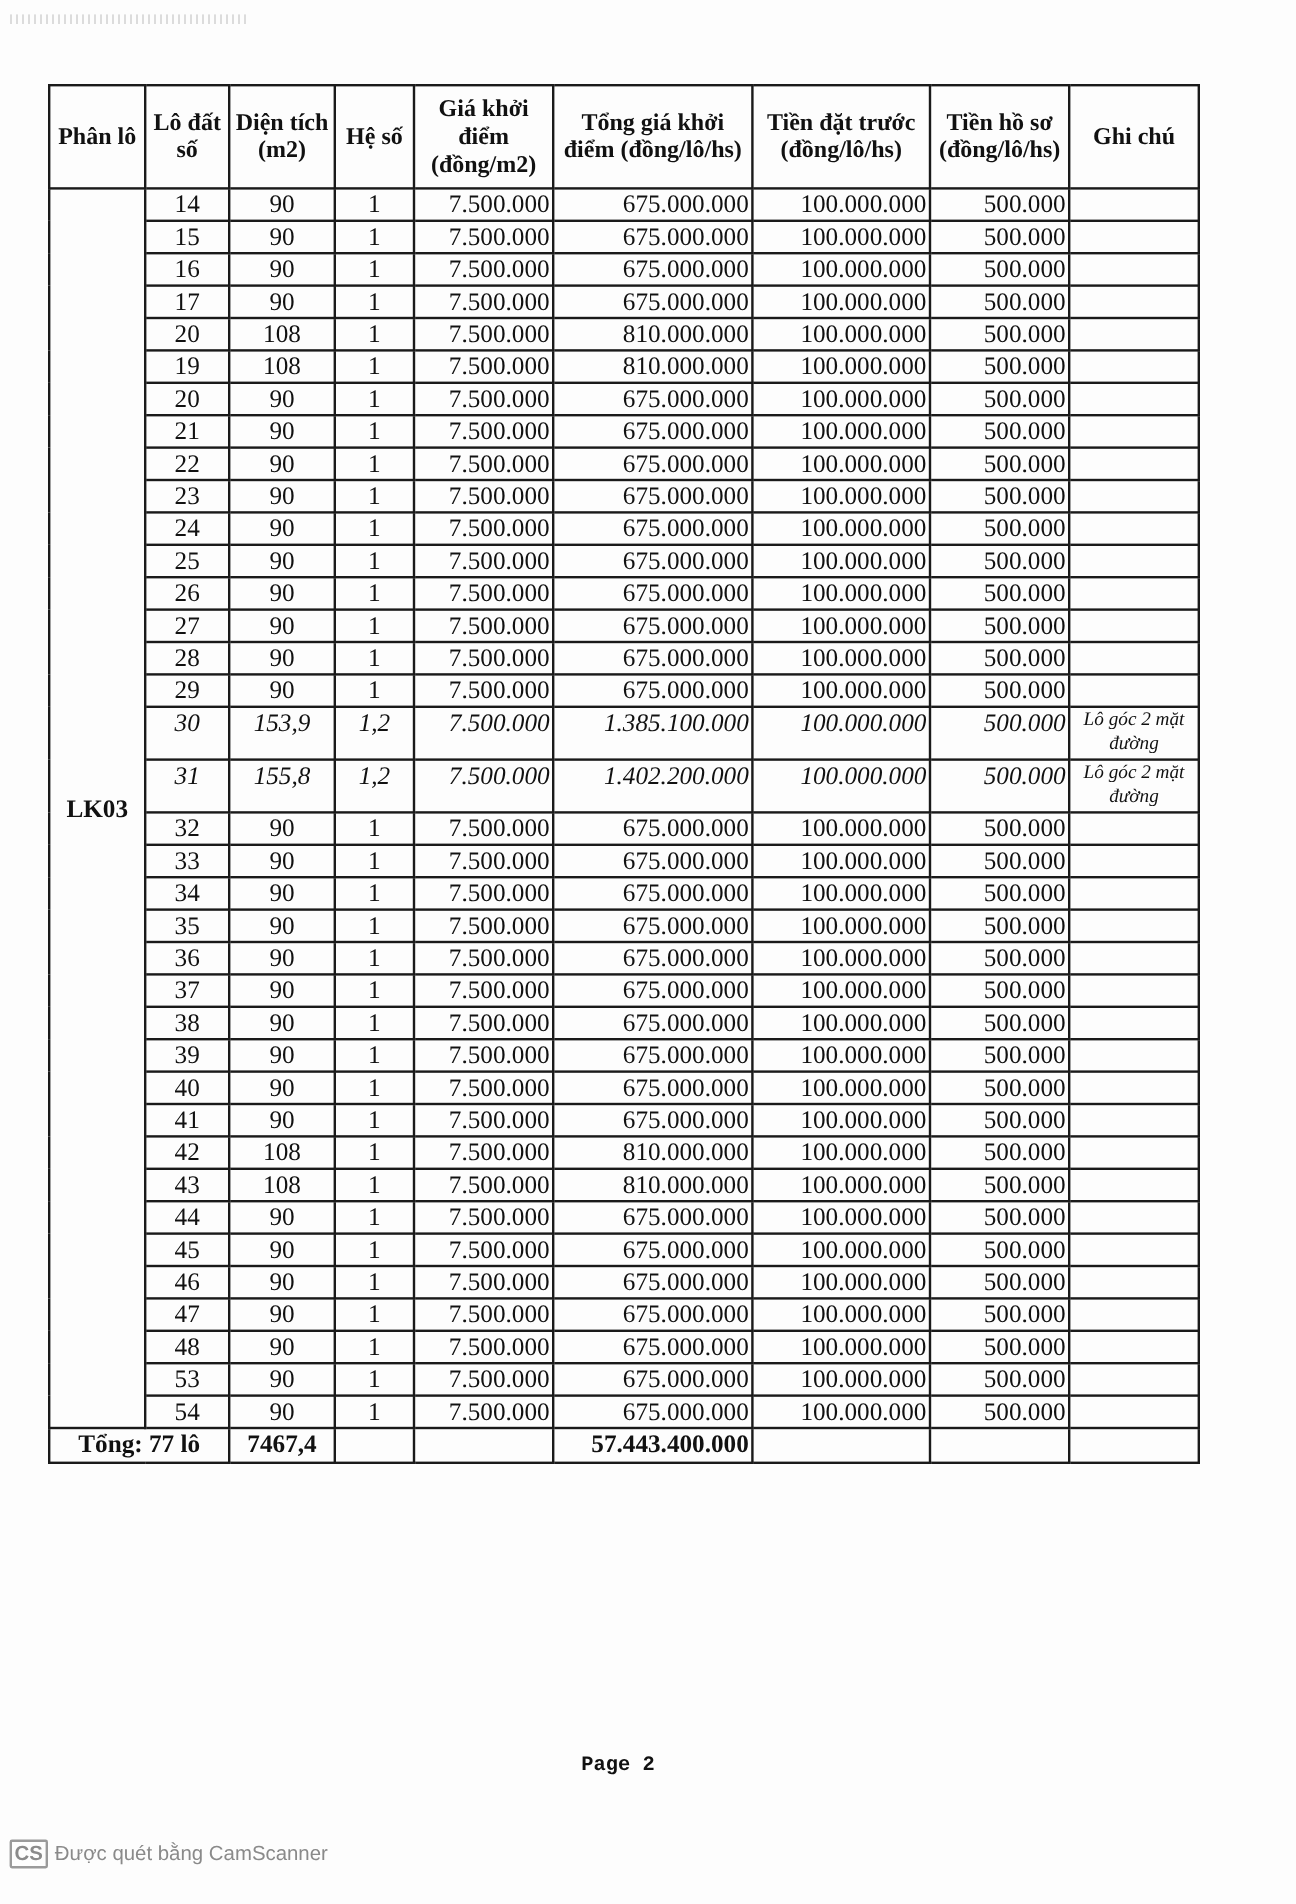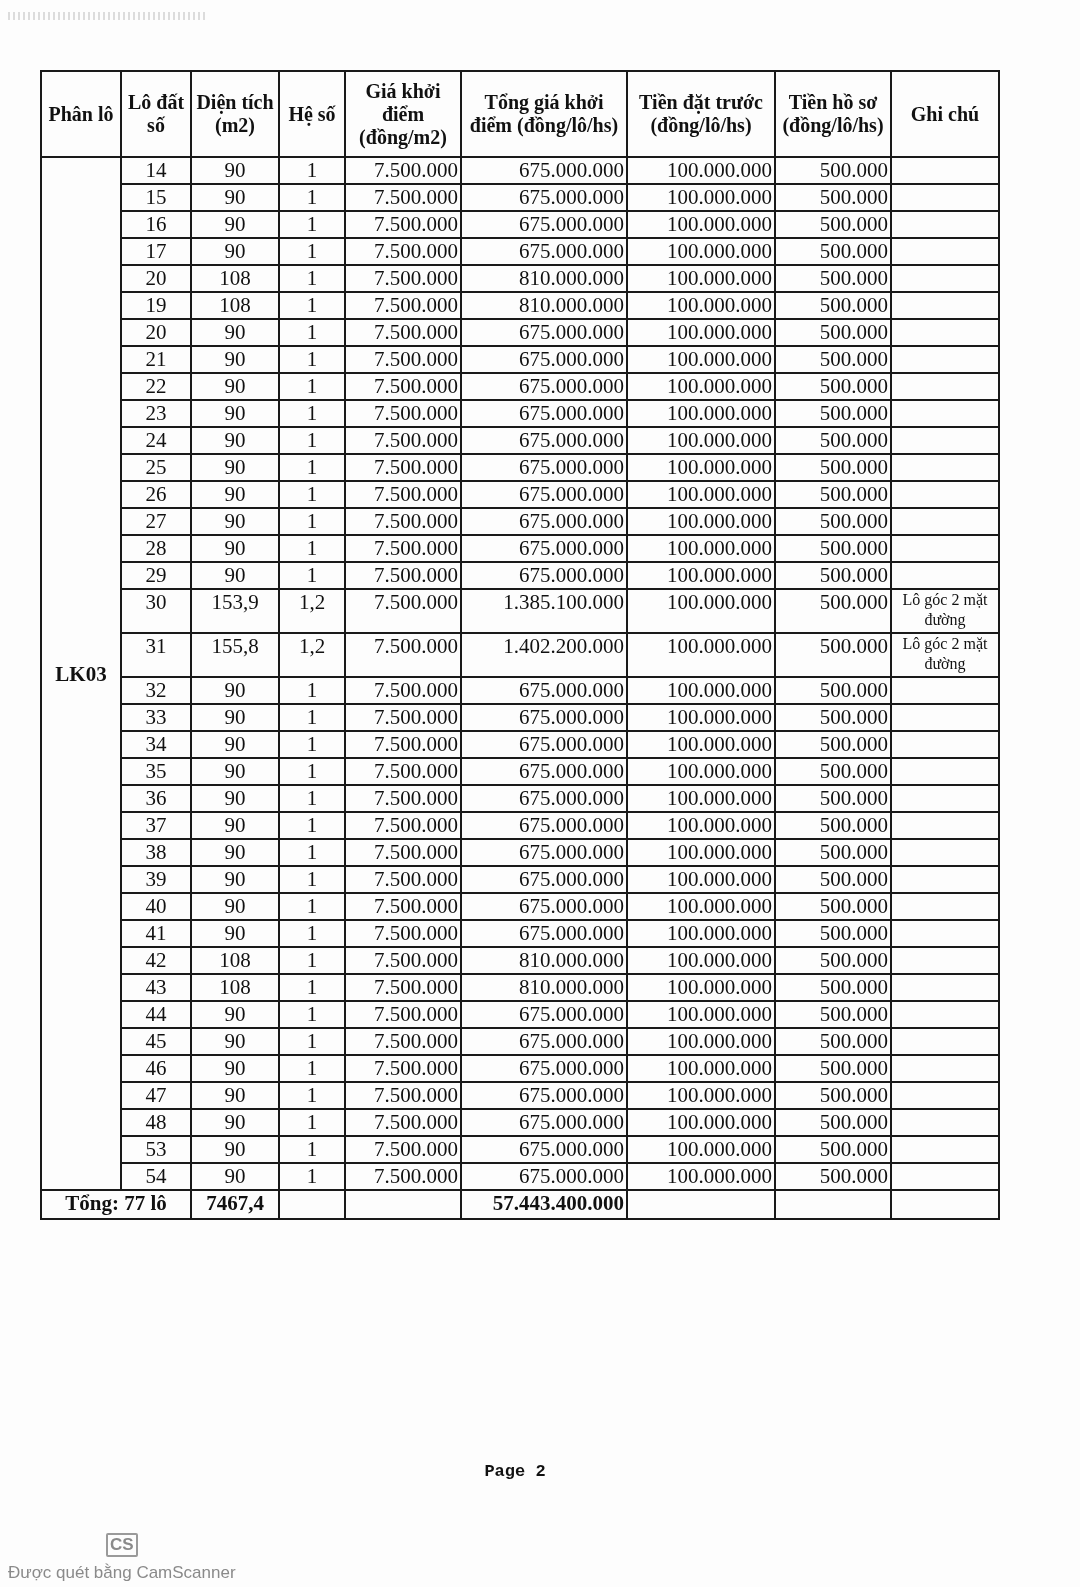--- a/index.html
+++ b/index.html
@@ -14,30 +14,30 @@
     position: absolute; left: 40px; top: 70px; width: 958px;
     border-collapse: collapse; table-layout: fixed;
   }
   table.lots th, table.lots td {
     border: 2px solid #1a1a1a; padding: 0 2px; font-size: 21px; line-height: 24px;
   }
   table.lots th { font-weight: bold; text-align: center; font-size: 20px; line-height: 23px; height: 84px; }
   table.lots td { height: 25px; text-align: center; vertical-align: top; }
   table.lots td.num { text-align: right; padding-right: 2px; }
   table.lots td.note { font-size: 16px; line-height: 20px; text-align: center; }
-  table.lots tr.tall td { height: 42px; }
+  table.lots tr.tall td { height: 42px; font-style: italic; }
   table.lots td.group { font-weight: bold; vertical-align: middle; }
   table.lots tr.total td { font-weight: bold; height: 27px; }
   .page-no {
     position: absolute; left: 0; width: 1030px; top: 1462px; text-align: center;
     font-family: Liberation Mono, monospace; font-size: 17px; font-weight: bold;
   }
   .watermark {
     position: absolute; left: 8px; top: 1533px; display: flex; align-items: center; gap: 6px;
-    font-family: "Liberation Sans", "DejaVu Sans", sans-serif; color: #8a8a8a; font-size: 17px; flex-direction: column;
+    font-family: "Liberation Sans", "DejaVu Sans", sans-serif; color: #8a8a8a; font-size: 17px;
   }
   .cs-logo {
     border: 2px solid #9a9a9a; border-radius: 2px; padding: 0 2px; font-weight: bold;
     color: #8a8a8a; font-size: 17px; line-height: 20px;
   }
 </style>
 </head>
 <body>
 
 <div class="speckle"></div>

